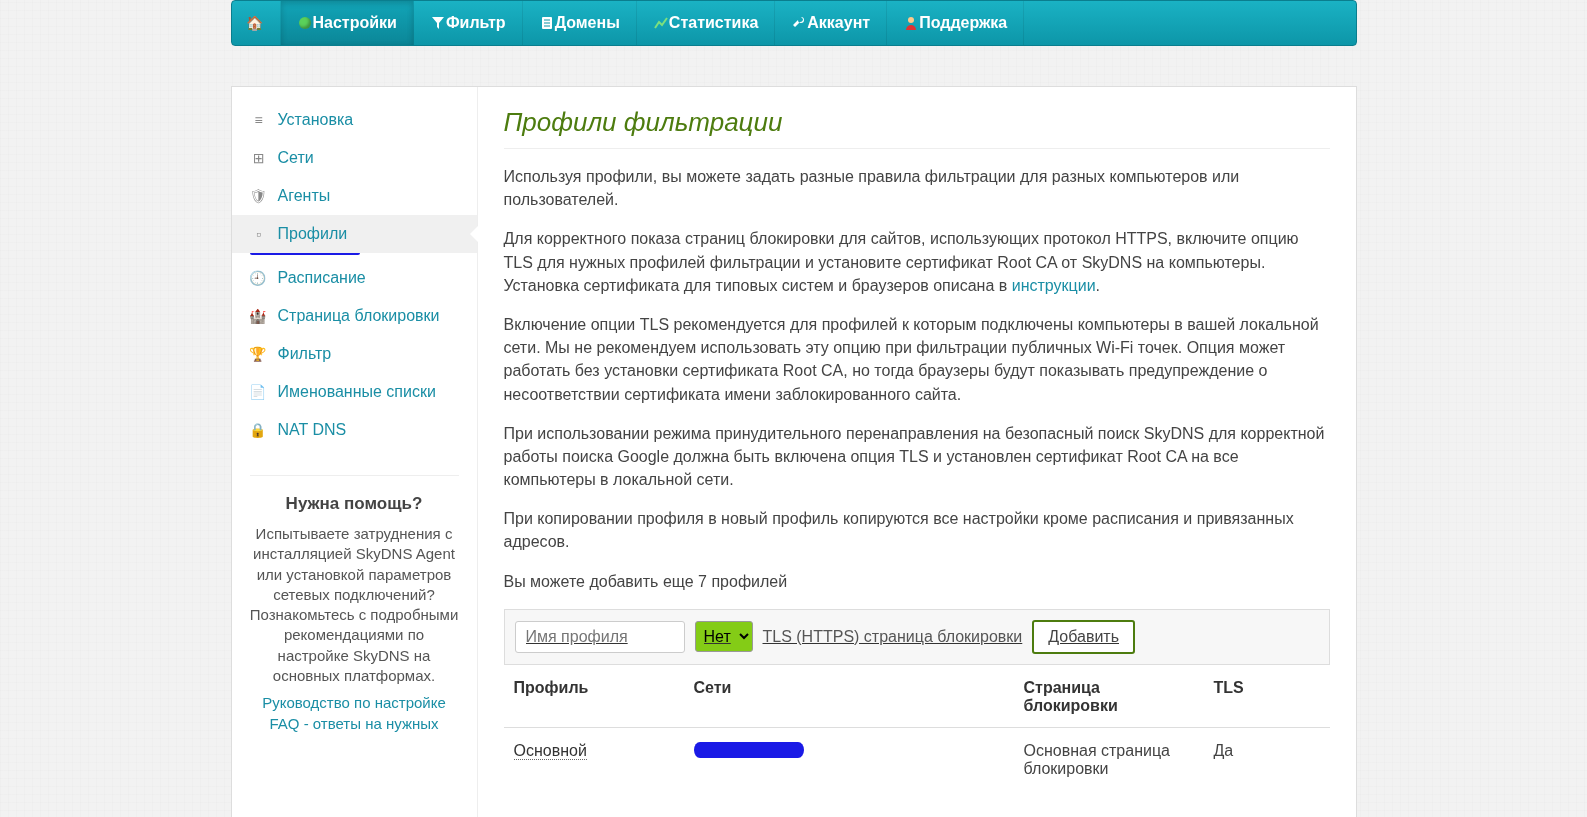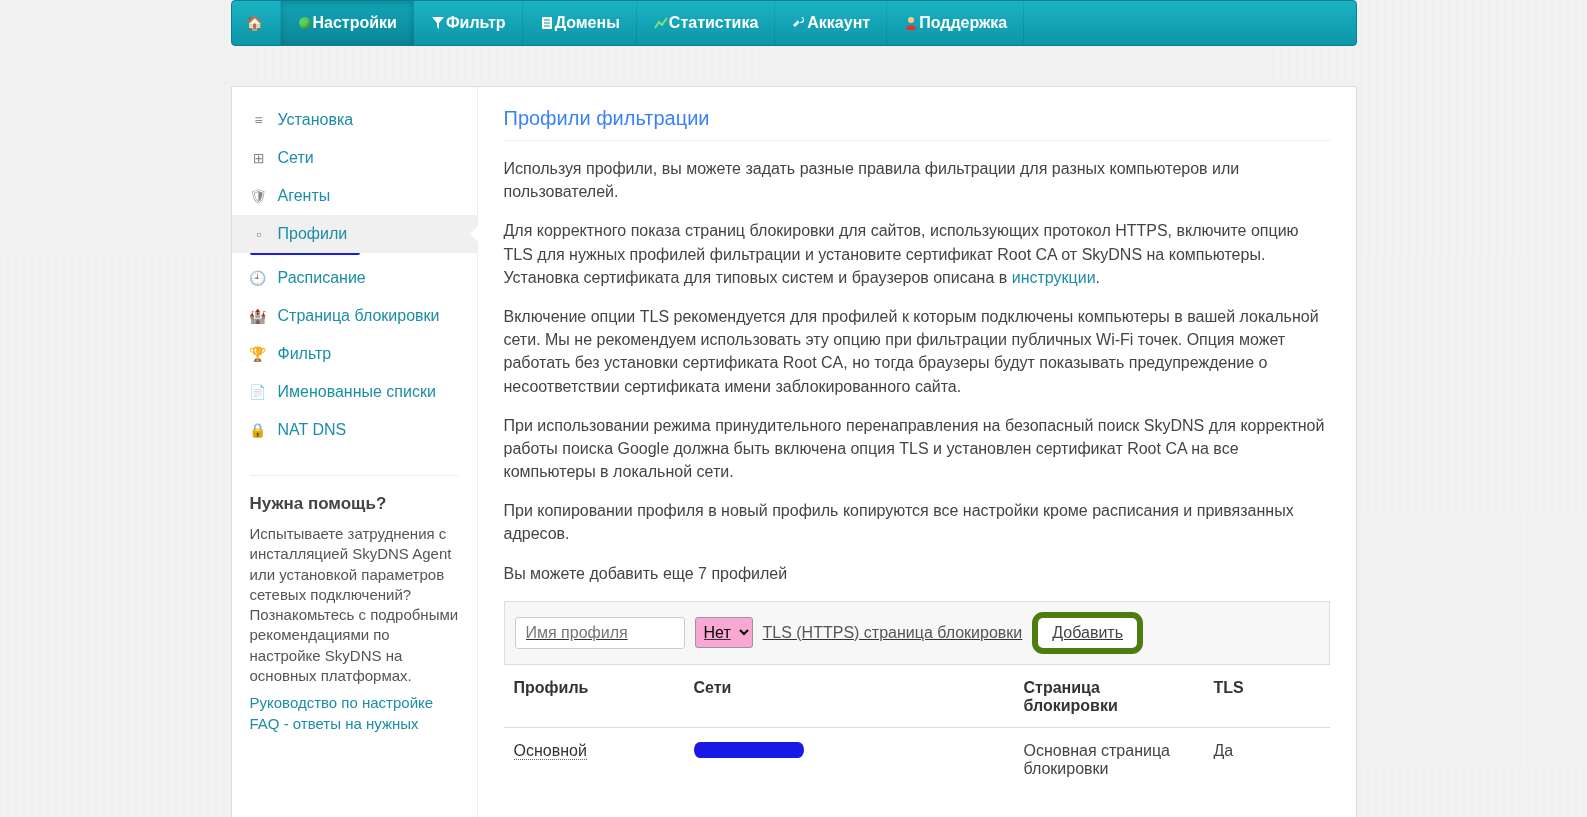--- a/index.html
+++ b/index.html
@@ -79,35 +79,37 @@
   height: 6px;
   background: #1a1ae6;
   margin: -4px 18px 4px 18px;
   width: 110px;
   border-radius: 2px;
 }
 .help-box {
   margin: 26px 18px 0;
   border-top: 1px solid #eee;
   padding-top: 18px;
+  text-align: center;
 }
 .help-box h3 { font-size: 17px; color: #444; margin-bottom: 10px; font-weight: bold; }
 .help-box p { font-size: 15px; color: #555; line-height: 1.35; margin-bottom: 6px; }
 .help-box a { color: #1a8ea5; text-decoration: none; font-size: 15px; display: block; line-height: 1.4; }
 .main {
   flex: 1;
   padding: 20px 26px 26px 26px;
 }
 .main h1 {
-  font-size: 20px;
-  color: #3b82f6;
+  font-size: 26px;
+  color: #4d7c0f;
   font-weight: normal;
   padding-bottom: 10px;
   border-bottom: 1px solid #eee;
   margin-bottom: 16px;
+  font-style: italic;
 }
 .main p {
   font-size: 16px;
   color: #444;
   line-height: 1.45;
   margin-bottom: 16px;
 }
 .main p a { color: #1a8ea5; text-decoration: none; }
 .warning { color: #e60000; font-weight: bold; }
 .form-row {
@@ -126,29 +128,29 @@
   font-size: 16px;
   border-radius: 3px;
   width: 170px;
   color: #888;
 }
 .form-row select {
   border: 1px solid #999;
   padding: 5px 4px;
   font-size: 16px;
   border-radius: 3px;
-  background: #f9a8d4;
+  background: #84cc16;
 }
 .form-row .label-inline { color: #555; font-size: 16px; }
 .form-row button {
-  border: 6px solid #4d7c0f;
+  border: 2px solid #4d7c0f;
   background: #fff;
   padding: 6px 14px;
   font-size: 16px;
-  border-radius: 11px;
+  border-radius: 3px;
   cursor: pointer;
   color: #444;
 }
 table.profiles {
   width: 100%;
   border-collapse: collapse;
   margin-top: 0;
 }
 table.profiles th {
   text-align: left;

